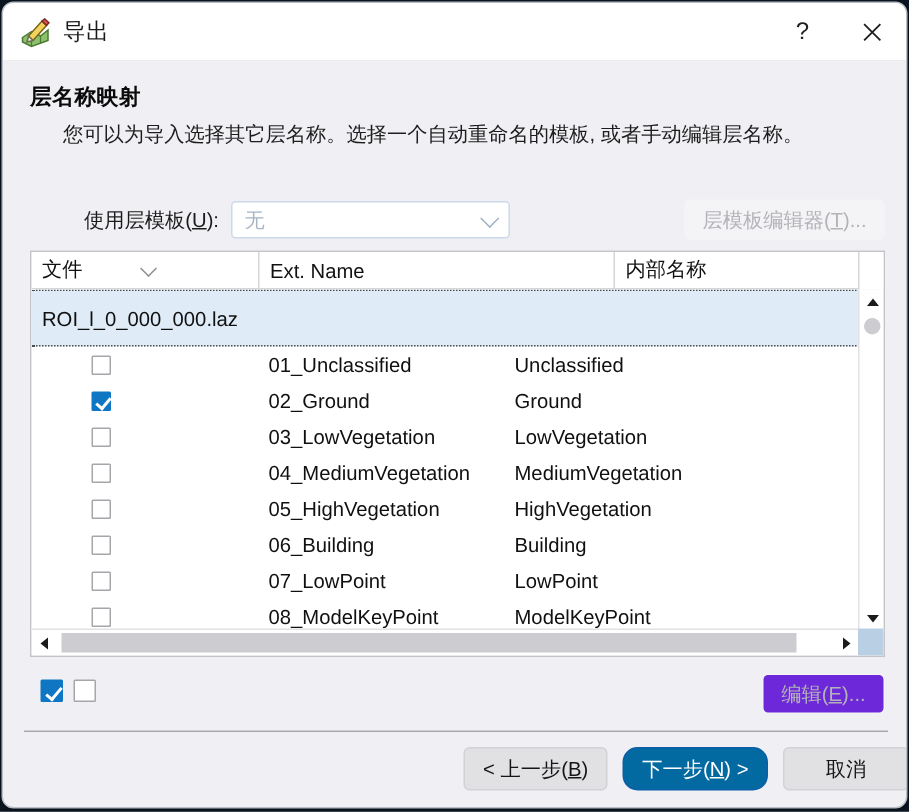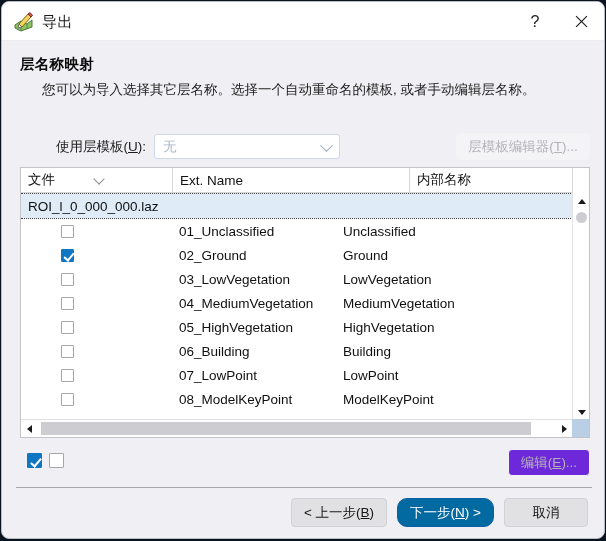--- a/index.html
+++ b/index.html
@@ -139,21 +139,21 @@
     width: 17px; height: 25px; background: #fff;
     border-left: 1px solid #d6d6d9;
   }
 
   .lv-body {
     position: absolute; left: 0; top: 25px;
     width: 552px; height: 228px;
     background: #fff; overflow: hidden;
   }
   .group-row {
-    height: 26px;
+    height: 38px;
     background: #dfebf7;
     border-top: 1px dotted #4a4a4a;
     border-bottom: 1px dotted #4a4a4a;
     display: flex; align-items: center;
     padding-left: 7px;
     font-size: 13.5px; color: #101010;
   }
   .lv-row {
     height: 24px;
     display: flex; align-items: center;
@@ -284,21 +284,21 @@
 
   
   .footer-rule {
     position: absolute; left: 14px; top: 485px;
     width: 576px; height: 1px; background: #a8a8ae;
   }
   .footer {
     position: absolute; left: 0; bottom: 0;
     width: 604px; height: 51px;
     display: flex; align-items: center; justify-content: flex-end;
-    gap: 10px; padding-right: 18px;
+    gap: 10px; padding-right: 0;
   }
   .btn {
     height: 29px; min-width: 84px;
     border-radius: 4px;
     display: flex; align-items: center; justify-content: center;
     font-size: 13.5px; padding: 0 12px; white-space: nowrap;
     background: #e1e1e4; border: 1px solid #d2d2d6; color: #151515;
   }
   .btn u { text-decoration: underline; }
   .btn.primary {

